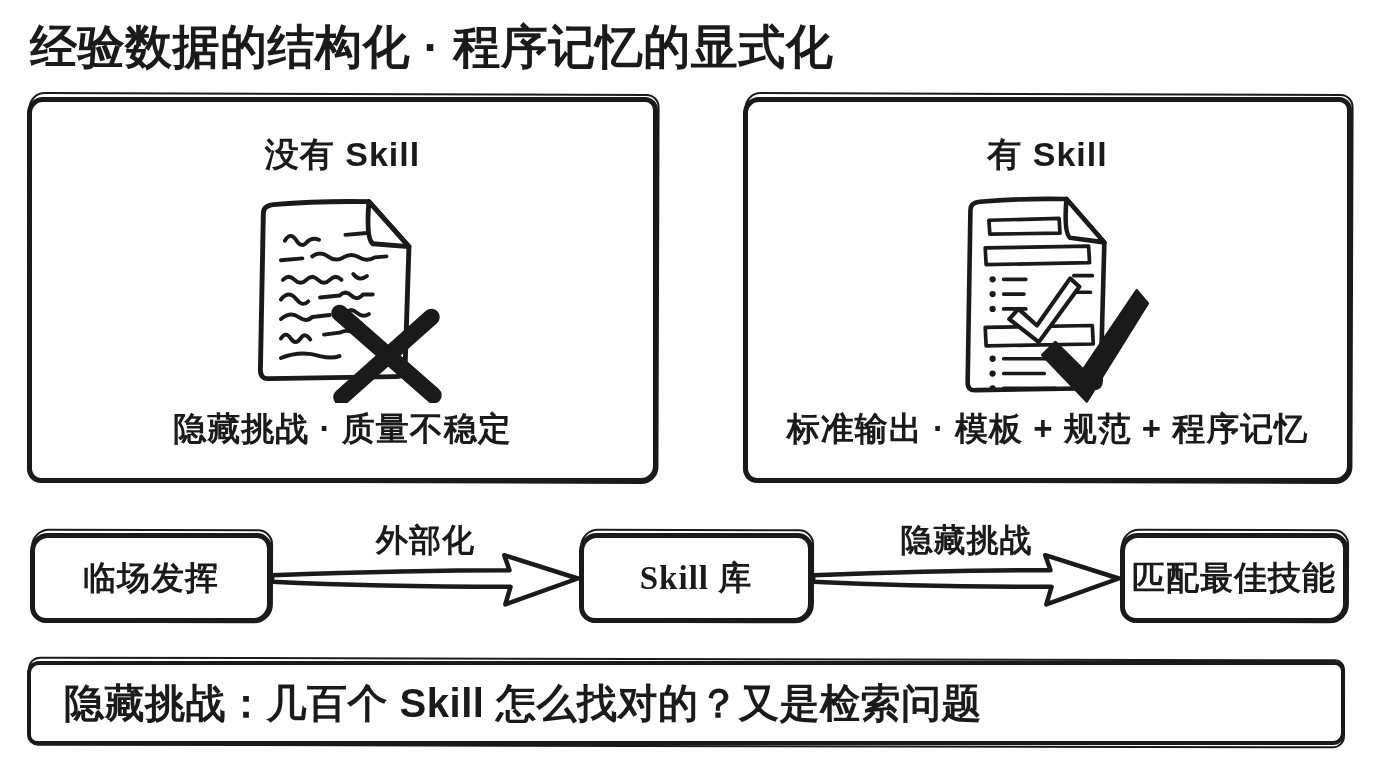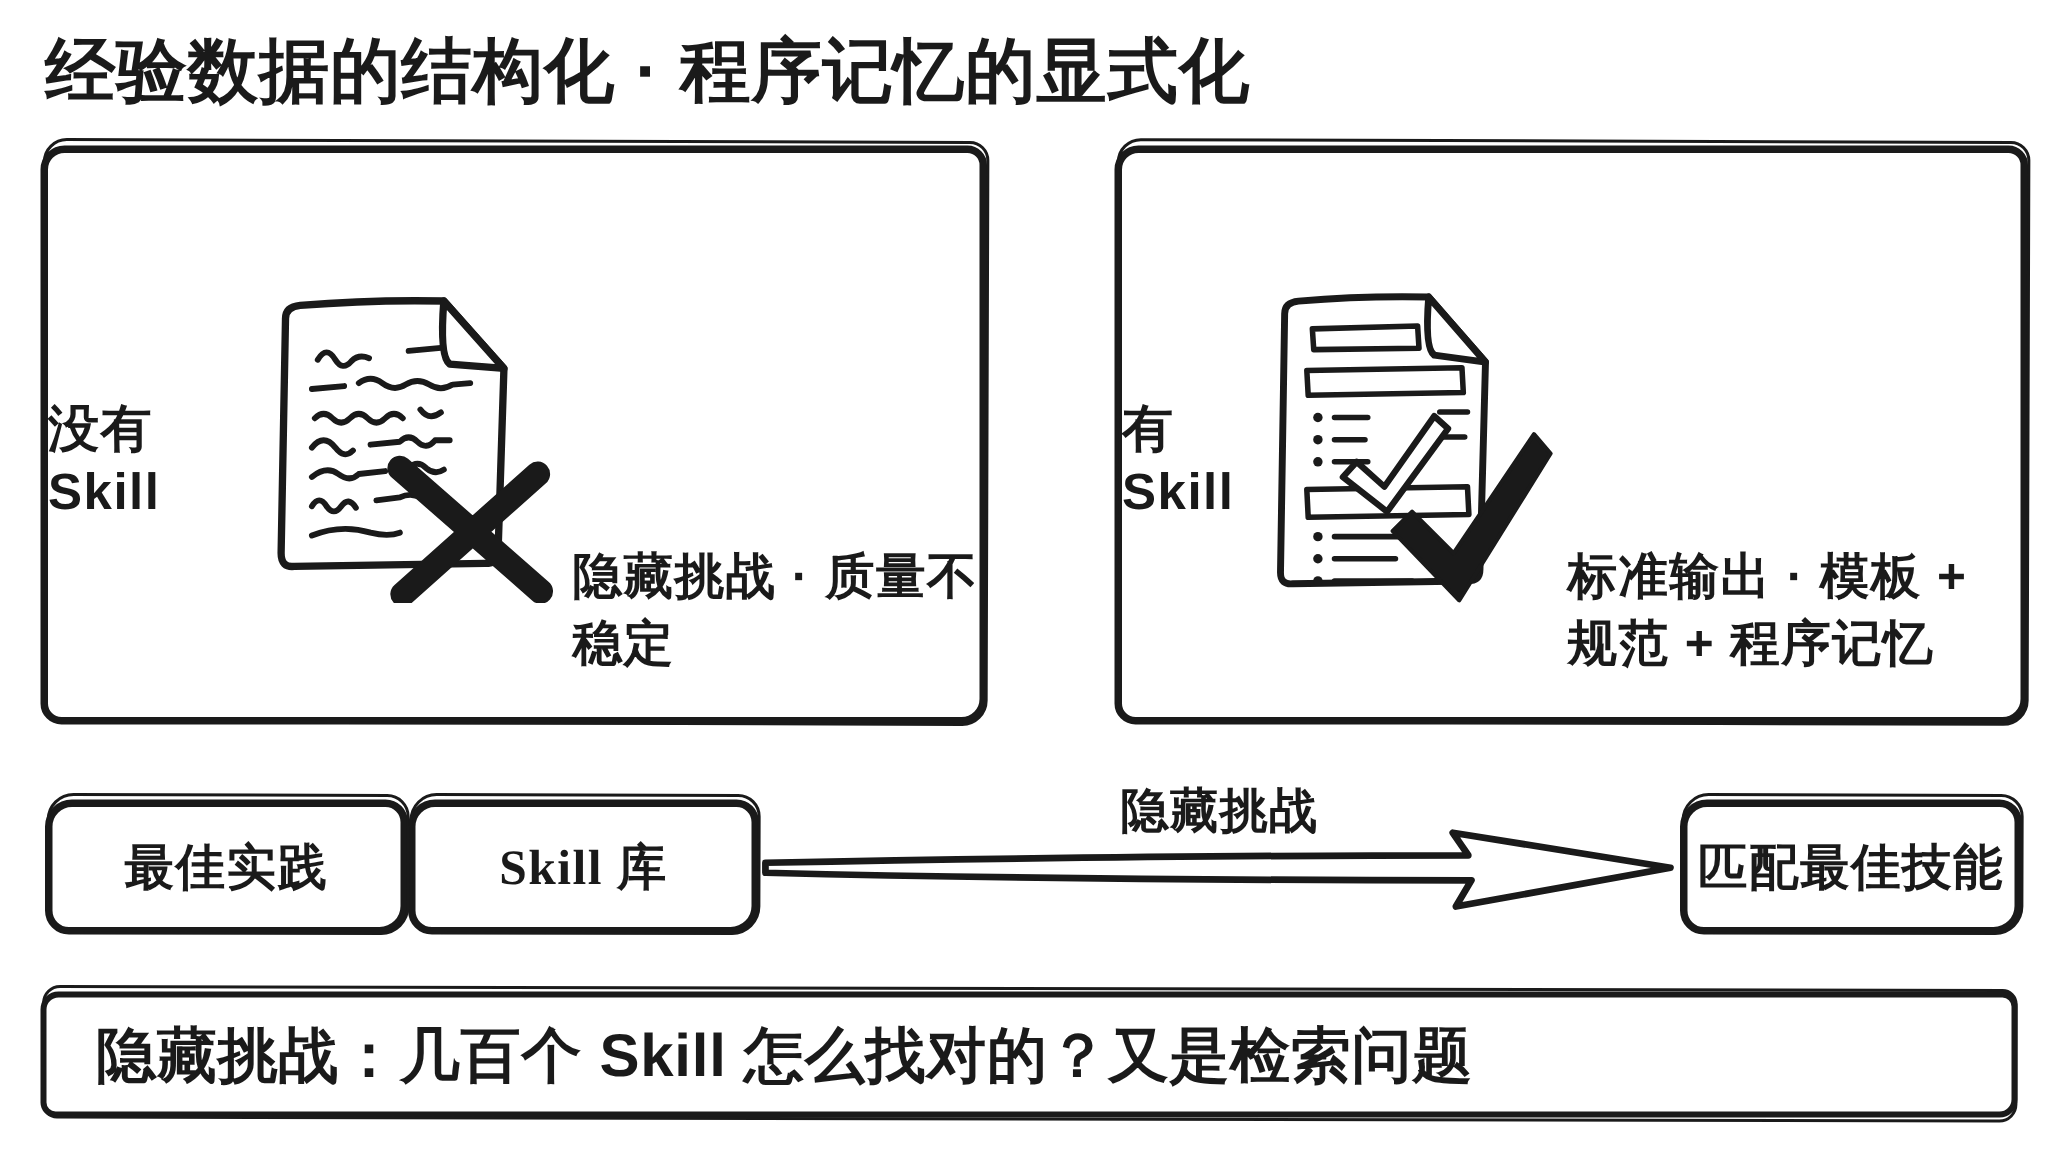--- a/index.html
+++ b/index.html
@@ -20,21 +20,21 @@
   .sketch-box{position:relative;background:var(--paper);border:5px solid var(--ink);}
   .sketch-box::after{
     content:"";position:absolute;left:-4px;top:-9px;right:-6px;bottom:-5px;
     border:2.5px solid var(--ink);border-radius:inherit;
     transform:rotate(.18deg);pointer-events:none;
   }
 
   .panels-row{position:absolute;left:27px;top:97px;width:1325px;height:386px;display:flex;gap:49px;}
   .panel{
     height:386px;box-sizing:border-box;border-radius:16px 13px 17px 14px;
-    display:flex;flex-direction:row;align-items:center;justify-content:flex-end;
+    display:flex;flex-direction:column;align-items:center;justify-content:flex-end;
   }
   .panel-left{width:631px;}
   .panel-right{flex:1;margin-left:36px;}
   .panel-heading{margin-top:30px;font-size:34px;font-weight:700;letter-spacing:1px;}
   .panel-icon{margin-top:8px;height:218px;display:flex;align-items:center;justify-content:center;}
   .panel-caption{margin-top:auto;margin-bottom:26px;font-size:33px;font-weight:700;letter-spacing:1px;}
 
   .flow-row{position:absolute;left:30px;top:533px;width:1318px;height:90px;display:flex;align-items:stretch;}
   .flow-node{
     box-sizing:border-box;border-radius:18px 15px 19px 16px;
@@ -110,22 +110,28 @@
           <path class="icon-stroke" stroke-width="4" d="M72 186 h52 M72 202 h44 M72 218 h56"></path>
           <path d="M128 168 L158 198 L216 112 L228 126 L162 232 L114 182 Z" fill="#1a1a1a" stroke="#1a1a1a" stroke-width="3" stroke-linejoin="round"></path>
         </svg>
       </div>
       <div class="panel-caption">标准输出 · 模板 + 规范 + 程序记忆</div>
     </section>
   </div>
 
   <div class="flow-row">
 
-    <div class="flow-node node-1 sketch-box">最佳实践</div>
+    <div class="flow-node node-1 sketch-box">临场发挥</div>
 
+    <div class="flow-arrow">
+      <div class="arrow-label">外部化</div>
+      <svg class="arrow-svg" viewBox="0 0 300 72" preserveAspectRatio="none" aria-hidden="true">
+        <path d="M4 29 C 70 26, 160 23, 230 23 L 225 5 L 295 33 L 226 64 L 231 43 C 160 43, 70 41, 4 37 Z" fill="#ffffff" stroke="#1a1a1a" stroke-width="4.5" stroke-linejoin="round" vector-effect="non-scaling-stroke"></path>
+      </svg>
+    </div>
 
     <div class="flow-node node-2 sketch-box">Skill 库</div>
 
     <div class="flow-arrow">
       <div class="arrow-label">隐藏挑战</div>
       <svg class="arrow-svg" viewBox="0 0 300 72" preserveAspectRatio="none" aria-hidden="true">
         <path d="M4 29 C 70 26, 160 23, 230 23 L 225 5 L 295 33 L 226 64 L 231 43 C 160 43, 70 41, 4 37 Z" fill="#ffffff" stroke="#1a1a1a" stroke-width="4.5" stroke-linejoin="round" vector-effect="non-scaling-stroke"></path>
       </svg>
     </div>
 

